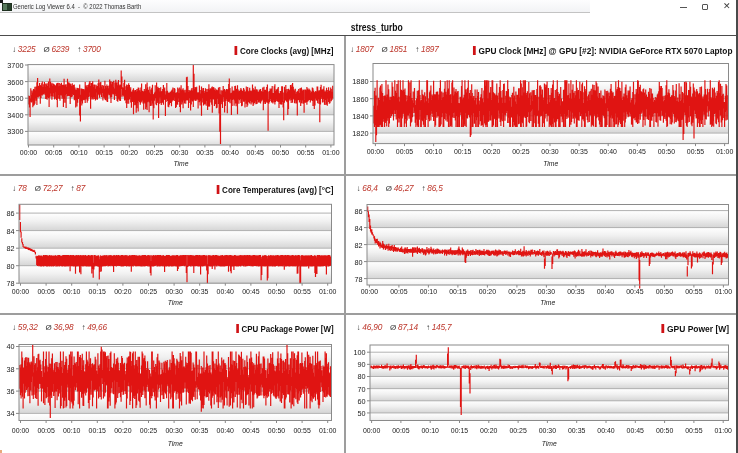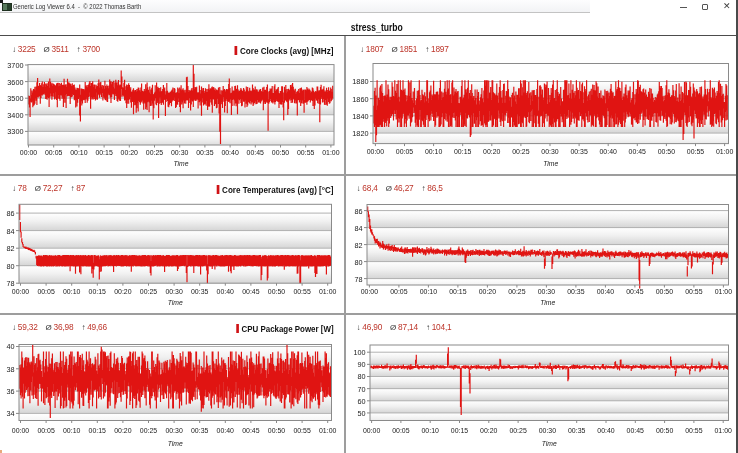--- a/index.html
+++ b/index.html
@@ -18,21 +18,21 @@
 #hdr span { display:inline-block; font-size:10.5px; font-weight:bold; color:#111;
   transform:scaleX(0.818); transform-origin:50% 50%; }
 #hline { position:absolute; left:0; top:34.6px; width:738px; height:1.4px; background:#4c4c4c; }
 #vdiv { position:absolute; left:344px; top:36px; width:2px; height:417px; background:#9d9d9d; }
 .hdiv { position:absolute; left:0; width:738px; height:2px; background:#9d9d9d; }
 #rbord { position:absolute; left:736.2px; top:0; width:1.8px; height:453px; background:#4a4a4a; }
 #c1 { position:absolute; left:0; top:0; width:3px; height:2.5px; background:#1a1a1a; }
 #c2 { position:absolute; left:0; top:450px; width:2px; height:3px; background:#e8a87c; }
 .st { position:absolute; font-size:8.3px; letter-spacing:-0.2px; white-space:nowrap; line-height:9.5px; }
 .st .sy { color:#333; font-size:8px; }
-.st .nu { color:#bd352a; margin-left:2px; }
+.st .nu { color:#bd352a; margin-left:2px;font-style:italic; }
 .ti { position:absolute; text-align:right; white-space:nowrap; line-height:10px; }
 .ti .sc { display:inline-block; transform-origin:100% 50%; font-size:9px; font-weight:bold; color:#111; }
 .ti .rb { display:inline-block; width:3px; height:9px; background:#cf1215;
   margin-right:3px; vertical-align:-1.2px; }
 </style></head>
 <body>
 <div id="win">
 <svg width="738" height="453" viewBox="0 0 738 453" style="position:absolute;left:0;top:0" font-family="Liberation Sans, sans-serif">
 <defs>
 <linearGradient id="g0" gradientUnits="userSpaceOnUse" x1="0" y1="65.0" x2="0" y2="81.6" spreadMethod="repeat">
@@ -346,22 +346,24 @@
       <div id="bx">✕</div>
     </div>
 <div id="hdr"><span>stress_turbo</span></div>
 <div id="hline"></div>
 <div id="vdiv"></div>
 <div class="hdiv" style="top:174px"></div>
 <div class="hdiv" style="top:312.5px"></div>
 <div id="rbord"></div>
 <div id="c1"></div>
     <div id="c2"></div>
-<div class="st" style="left:12px;top:44.6px"><span class="sy" style="">↓</span><span class="nu">3225</span><span class="sy" style="margin-left:8px;">Ø</span><span class="nu">3511</span><span class="sy" style="margin-left:8px;">↑</span><span class="nu">3700</span></div>
-<div class="st" style="left:360px;top:44.6px"><span class="sy" style="">↓</span><span class="nu">1807</span><span class="sy" style="margin-left:8px;">Ø</span><span class="nu">1851</span><span class="sy" style="margin-left:8px;">↑</span><span class="nu">1897</span></div>
+<div class="st" style="left:12px;top:44.6px"><span class="sy" style="">↓</span><span class="nu">3225</span><span class="sy" style="margin-left:8px;">Ø</span><span class="nu">6239</span><span class="sy" style="margin-left:8px;">↑</span><span class="nu">3700</span></div>
+<div class="st" style="left:350px;top:44.6px"><span class="sy" style="">↓</span><span class="nu">1807</span><span class="sy" style="margin-left:8px;">Ø</span><span class="nu">1851</span><span class="sy" style="margin-left:8px;">↑</span><span class="nu">1897</span></div>
 <div class="st" style="left:12px;top:183.6px"><span class="sy" style="">↓</span><span class="nu">78</span><span class="sy" style="margin-left:8px;">Ø</span><span class="nu">72,27</span><span class="sy" style="margin-left:8px;">↑</span><span class="nu">87</span></div>
 <div class="st" style="left:356.5px;top:183.6px"><span class="sy" style="">↓</span><span class="nu">68,4</span><span class="sy" style="margin-left:8px;">Ø</span><span class="nu">46,27</span><span class="sy" style="margin-left:8px;">↑</span><span class="nu">86,5</span></div>
 <div class="st" style="left:12px;top:322.8px"><span class="sy" style="">↓</span><span class="nu">59,32</span><span class="sy" style="margin-left:8px;">Ø</span><span class="nu">36,98</span><span class="sy" style="margin-left:8px;">↑</span><span class="nu">49,66</span></div>
-<div class="st" style="left:356.5px;top:322.8px"><span class="sy" style="">↓</span><span class="nu">46,90</span><span class="sy" style="margin-left:8px;">Ø</span><span class="nu">87,14</span><span class="sy" style="margin-left:8px;">↑</span><span class="nu">104,1</span></div>
+<div class="st" style="left:356.5px;top:322.8px"><span class="sy" style="">↓</span><span class="nu">46,90</span><span class="sy" style="margin-left:8px;">Ø</span><span class="nu">87,14</span><span class="sy" style="margin-left:8px;">↑</span><span class="nu">145,7</span></div>
 <div class="ti" style="left:-116.5px;top:43.6px;width:450px"><span class="sc" style="transform:scaleX(0.904)"><span class="rb"></span>Core Clocks (avg) [MHz]</span></div>
+<div class="ti" style="left:282px;top:43.6px;width:450px"><span class="sc" style="transform:scaleX(0.922)"><span class="rb"></span>GPU Clock [MHz] @ GPU [#2]: NVIDIA GeForce RTX 5070 Laptop</span></div>
 <div class="ti" style="left:-116.5px;top:182.6px;width:450px"><span class="sc" style="transform:scaleX(0.895)"><span class="rb"></span>Core Temperatures (avg) [°C]</span></div>
 <div class="ti" style="left:-116.5px;top:321.8px;width:450px"><span class="sc" style="transform:scaleX(0.88)"><span class="rb"></span>CPU Package Power [W]</span></div>
+<div class="ti" style="left:279.5px;top:321.8px;width:450px"><span class="sc" style="transform:scaleX(0.939)"><span class="rb"></span>GPU Power [W]</span></div>
 </div>
 
 </body></html>

